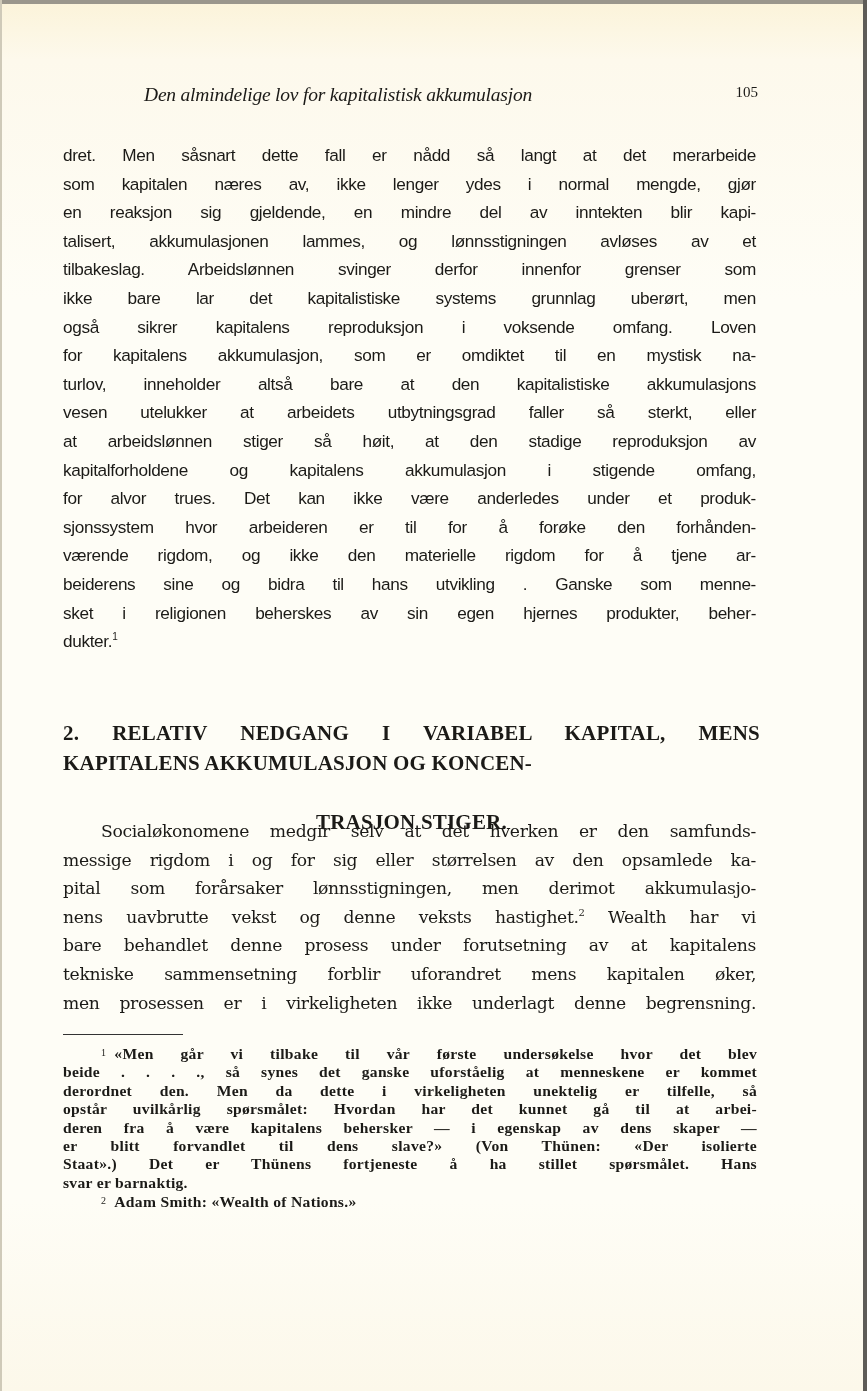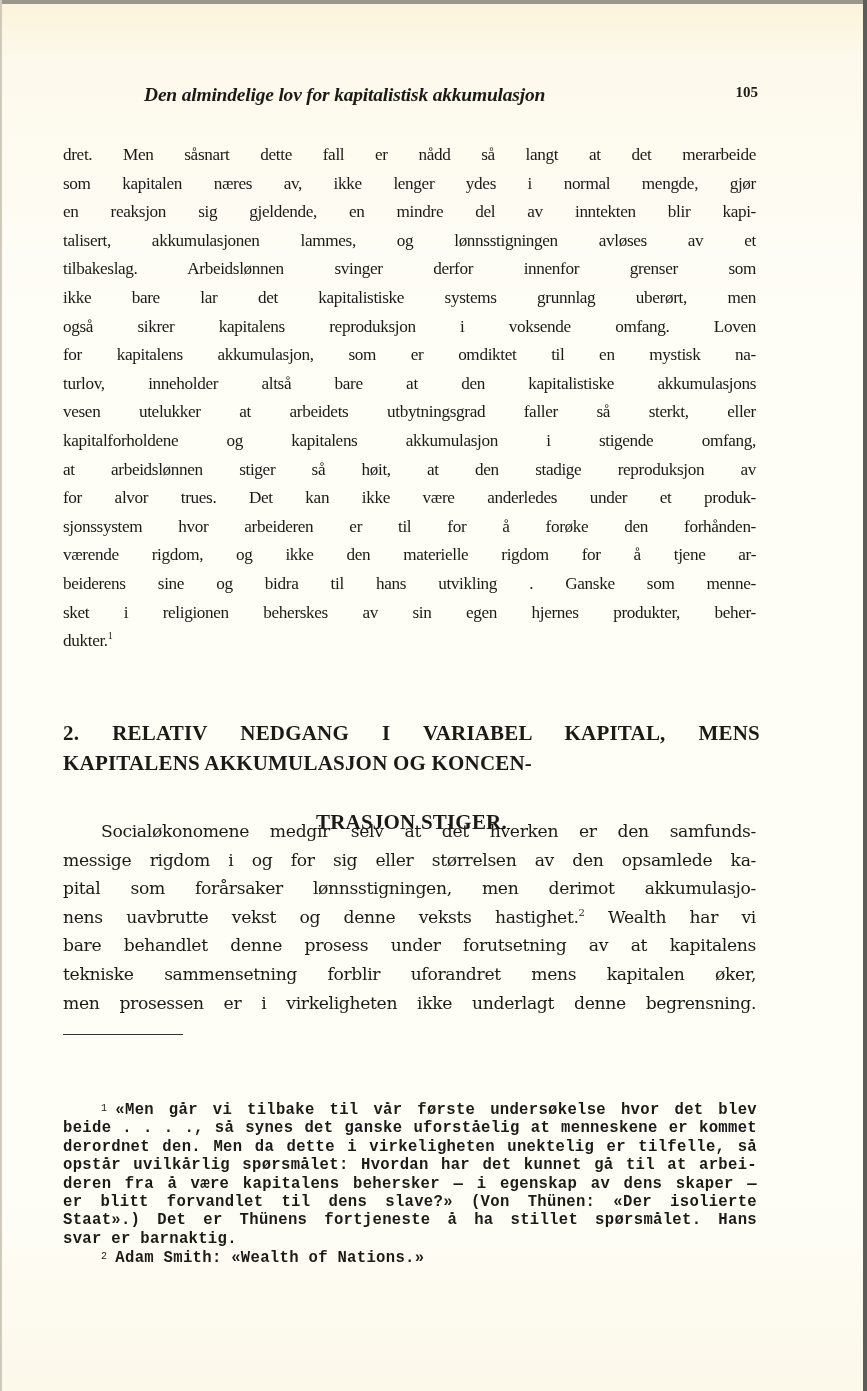--- a/index.html
+++ b/index.html
@@ -13,35 +13,34 @@
     position: absolute; left: 0; top: 0; width: 867px; height: 1391px;
     background: linear-gradient(180deg, #fbf3d9 0px, #fdf9ec 60px, #fefdf6 300px, #fefdf6 1200px, #fcf8ea 1391px);
   }
   .edge-top { position: absolute; left: 0; top: 0; width: 867px; height: 4px; background: #9a968c; }
   .edge-right { position: absolute; right: 0; top: 0; width: 4px; height: 1391px; background: #5e5c58; }
   .edge-left { position: absolute; left: 0; top: 0; width: 2px; height: 1391px; background: #cfcab9; }
 
   .running-head {
     position: absolute; left: 144px; top: 84px; width: 614px; height: 32px;
     font-family: "DejaVu Serif", serif;
-    font-weight: bold;
   }
   .running-title {
     position: absolute; left: 0; top: 0;
     font-style: italic; font-size: 19.5px; letter-spacing: -0.2px;
     font-family: "Liberation Serif", serif;
   }
   .page-number {
     position: absolute; right: 0; top: 0;
     font-size: 15px; font-family: "Liberation Serif", serif;
   }
 
   .body-text {
     position: absolute; left: 63px; top: 141px; width: 693px;
-    font-family: Liberation Serif, serif;
+    font-family: Liberation Sans, sans-serif;
     font-size: 17.2px; line-height: 28.6px;
     letter-spacing: -0.35px;
   }
   .line { display: block; white-space: nowrap; text-align: justify; text-align-last: justify; }
   .line.last { text-align-last: left; }
   .indent { padding-left: 38px; }
   sup { font-size: 10px; vertical-align: 7px; line-height: 0; }
 
   .heading {
     position: absolute; left: 63px; top: 718px; width: 697px;
@@ -57,22 +56,22 @@
     position: absolute; left: 63px; top: 817px; width: 693px;
     font-family: "DejaVu Serif", serif;
     font-size: 17.2px; line-height: 28.6px; letter-spacing: -0.35px;
   }
 
   .rule {
     position: absolute; left: 63px; top: 1034px; width: 120px; height: 1px; background: #333;
   }
 
   .footnotes {
-    position: absolute; left: 63px; top: 1100px; width: 694px;
-    font-family: Liberation Mono, monospace; font-weight: bold;
+    position: absolute; left: 63px; top: 1044px; width: 694px;
+    font-family: Liberation Serif, serif; font-weight: bold;
     font-size: 15.6px; line-height: 18.4px; letter-spacing: 0.3px;
   }
   .fn-line { display: block; white-space: nowrap; text-align: justify; text-align-last: justify; }
   .fn-line.last { text-align-last: left; }
   .fn-mark { font-size: 10px; vertical-align: 3px; margin-right: 8px; font-weight: normal; }
 </style>
 </head>
 <body>
 
 <div class="page">
@@ -89,22 +88,22 @@
     <span class="line">dret.  Men såsnart dette fall er nådd så langt at det merarbeide</span>
     <span class="line">som kapitalen næres av, ikke lenger ydes i normal mengde, gjør</span>
     <span class="line">en reaksjon sig gjeldende, en mindre del av inntekten blir kapi-</span>
     <span class="line">talisert, akkumulasjonen lammes, og lønnsstigningen avløses av et</span>
     <span class="line">tilbakeslag.  Arbeidslønnen svinger derfor innenfor grenser som</span>
     <span class="line">ikke bare lar det kapitalistiske systems grunnlag uberørt, men</span>
     <span class="line">også sikrer kapitalens reproduksjon i voksende omfang.  Loven</span>
     <span class="line">for kapitalens akkumulasjon, som er omdiktet til en mystisk na-</span>
     <span class="line">turlov, inneholder altså bare at den kapitalistiske akkumulasjons</span>
     <span class="line">vesen utelukker at arbeidets utbytningsgrad faller så sterkt, eller</span>
+    <span class="line">at arbeidslønnen stiger så høit, at den stadige reproduksjon av</span>
     <span class="line">kapitalforholdene og kapitalens akkumulasjon i stigende omfang,</span>
-    <span class="line">at arbeidslønnen stiger så høit, at den stadige reproduksjon av</span>
     <span class="line">for alvor trues.  Det kan ikke være anderledes under et produk-</span>
     <span class="line">sjonssystem hvor arbeideren er til for å forøke den forhånden-</span>
     <span class="line">værende rigdom, og ikke den materielle rigdom for å tjene ar-</span>
     <span class="line">beiderens sine og bidra til hans utvikling . Ganske som menne-</span>
     <span class="line">sket i religionen beherskes av sin egen hjernes produkter, beher-</span>
     <span class="line last"><span>dukter.</span><sup>1</sup></span>
   </div>
 
   <div class="heading">
     <span class="hline h1">2.  RELATIV NEDGANG I VARIABEL KAPITAL, MENS</span>

